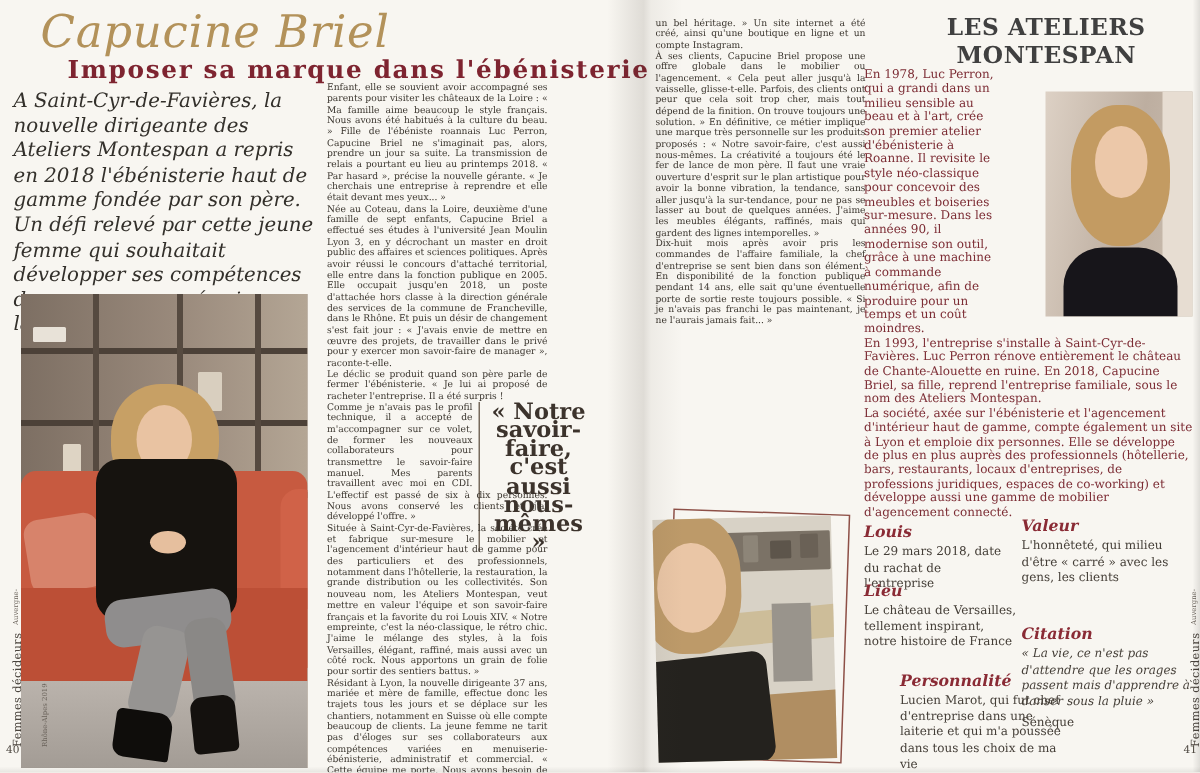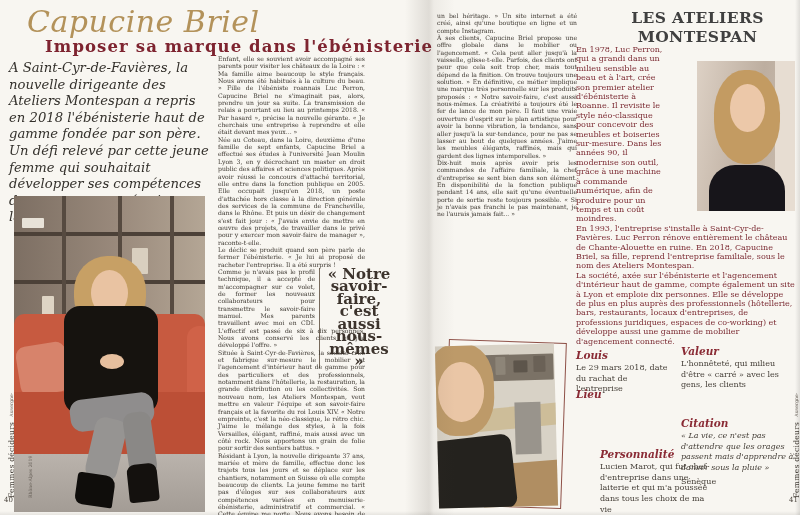--- a/index.html
+++ b/index.html
@@ -183,20 +183,21 @@
     <p>En 1993, l'entreprise s'installe à Saint-Cyr-de-Favières. Luc Perron rénove entièrement le château de Chante-Alouette en ruine. En 2018, Capucine Briel, sa fille, reprend l'entreprise familiale, sous le nom des Ateliers Montespan.</p>
     <p>La société, axée sur l'ébénisterie et l'agencement d'intérieur haut de gamme, compte également un site à Lyon et emploie dix personnes. Elle se développe de plus en plus auprès des professionnels (hôtellerie, bars, restaurants, locaux d'entreprises, de professions juridiques, espaces de co-working) et développe aussi une gamme de mobilier d'agencement connecté.</p>
   </div>
 
   <div class="abs fact fact-date">
     <div class="fh">Louis</div>
     <div>Le 29 mars 2018, date du rachat de l'entreprise</div>
   </div>
   <div class="abs fact fact-lieu">
     <div class="fh">Lieu</div>
+    <div>Le château de Versailles, tellement inspirant, notre histoire de France</div>
   </div>
   <div class="abs fact fact-perso">
     <div class="fh">Personnalité</div>
     <div>Lucien Marot, qui fut chef d'entreprise dans une laiterie et qui m'a poussée dans tous les choix de ma vie</div>
   </div>
   <div class="abs fact fact-valeur">
     <div class="fh">Valeur</div>
     <div>L'honnêteté, qui milieu d'être « carré » avec les gens, les clients</div>
   </div>
   <div class="abs fact fact-citation">

